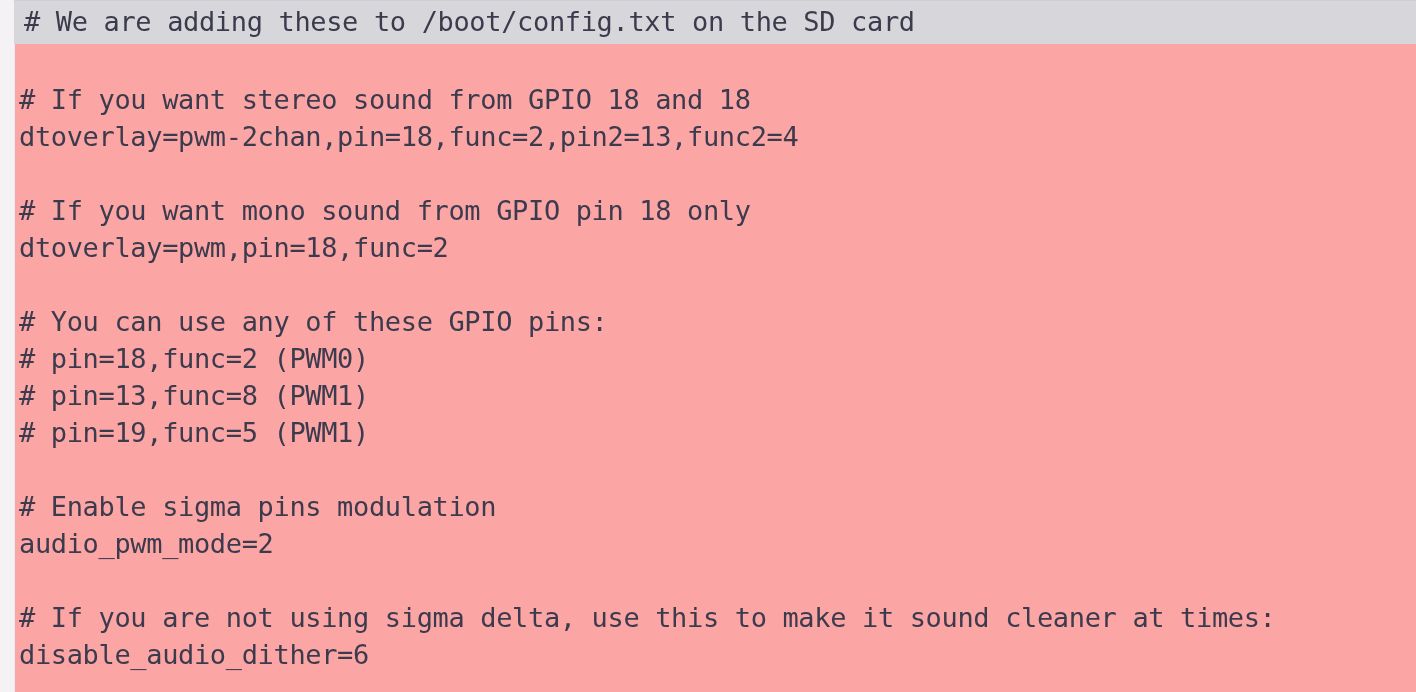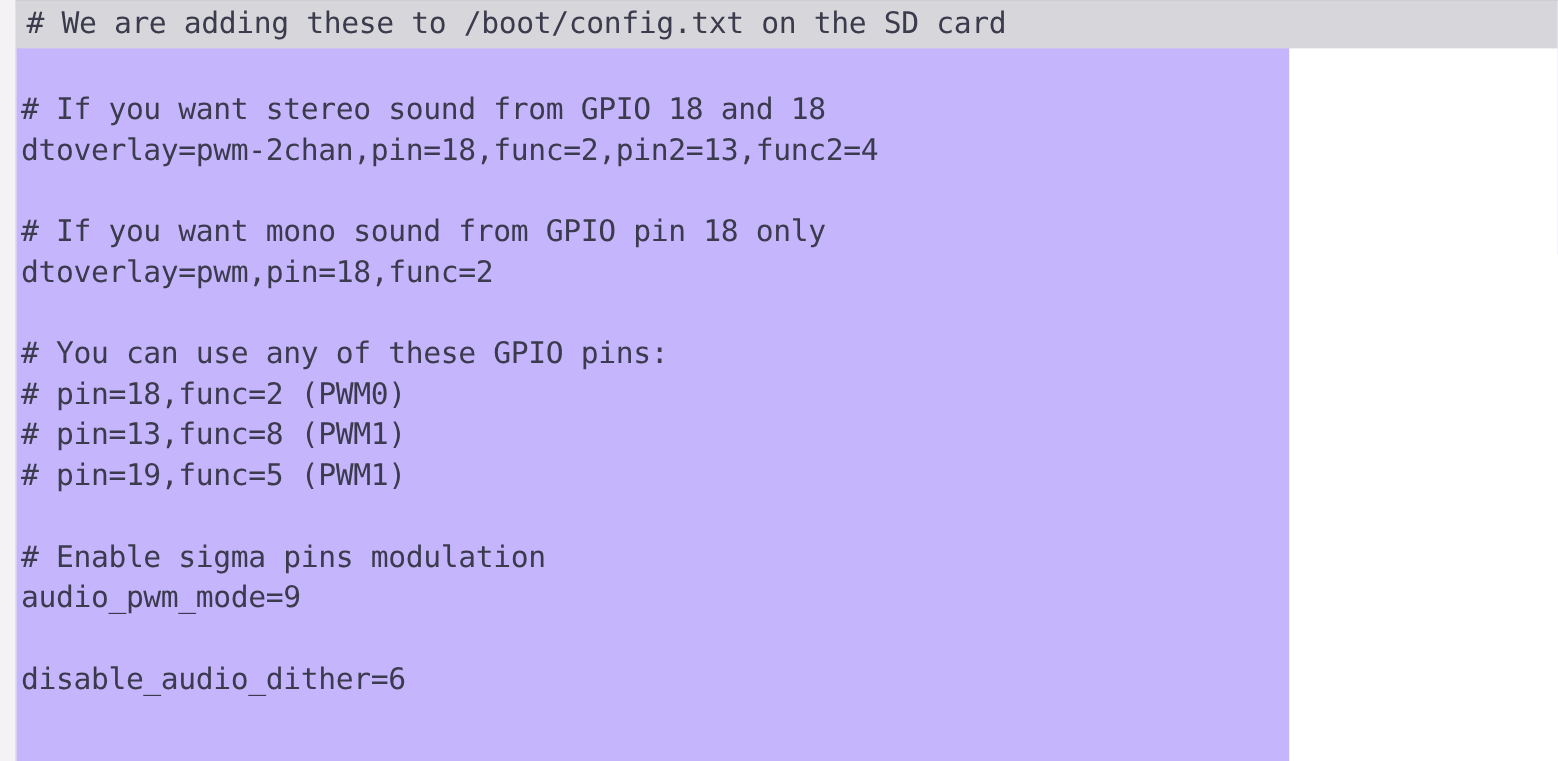--- a/index.html
+++ b/index.html
@@ -10,23 +10,23 @@
   }
   body {
     width: 1416px;
     height: 692px;
     overflow: hidden;
     font-family: "DejaVu Sans Mono", "Liberation Mono", monospace;
   }
 
   #editor {
     position: relative;
-    width: 1172px;
+    width: 1416px;
     height: 692px;
-    background: #c4b5fd;
+    background: #fca5a5;
     box-sizing: border-box;
   }
 
   
   #gutter {
     position: absolute;
     left: 0;
     top: 0;
     width: 14px;
     height: 692px;
@@ -126,21 +126,22 @@
     <div class="line"># pin=18,func=2 (PWM0)</div>
 
     <div class="line"># pin=13,func=8 (PWM1)</div>
 
     <div class="line"># pin=19,func=5 (PWM1)</div>
 
     <div class="line blank"></div>
 
     <div class="line"># Enable sigma pins modulation</div>
 
-    <div class="line">audio_pwm_mode=9</div>
+    <div class="line">audio_pwm_mode=2</div>
 
     <div class="line blank"></div>
 
+    <div class="line"># If you are not using sigma delta, use this to make it sound cleaner at times:</div>
 
     <div class="line">disable_audio_dither=6</div>
 
   </div>
 </div>
 
 </body></html>

